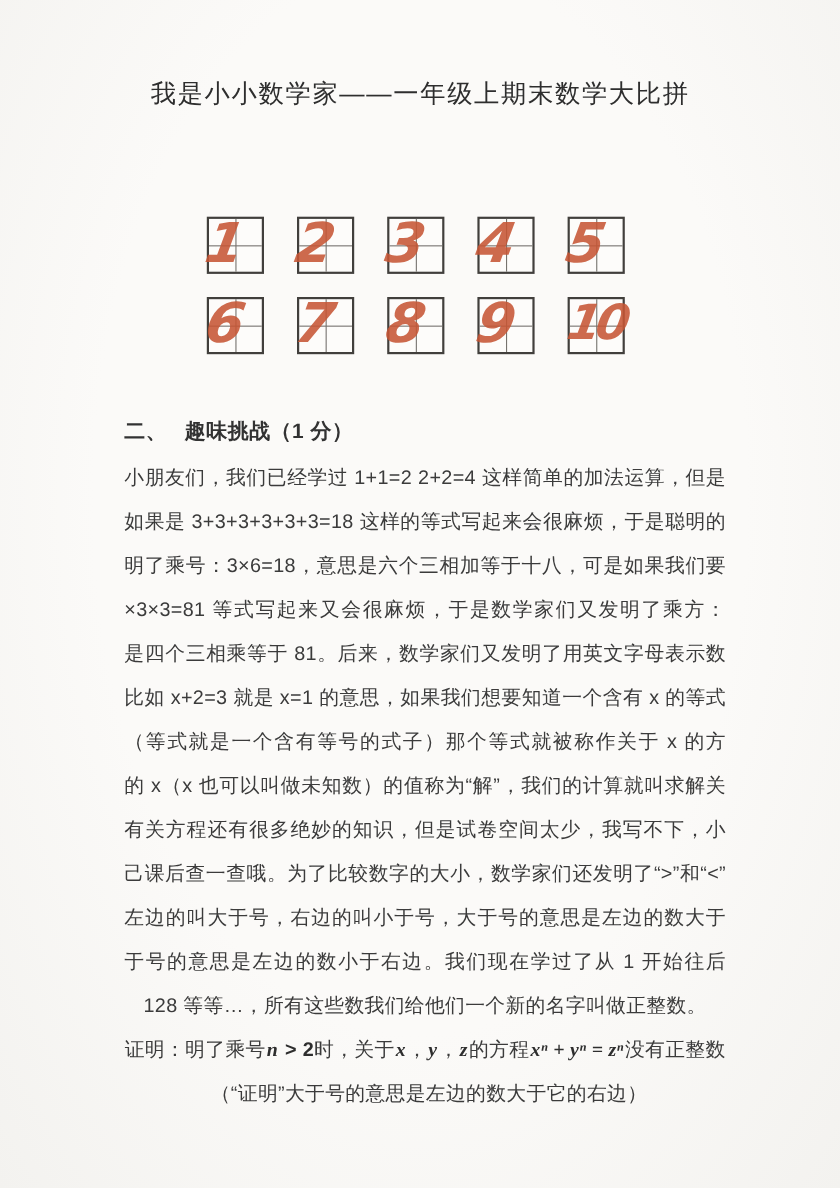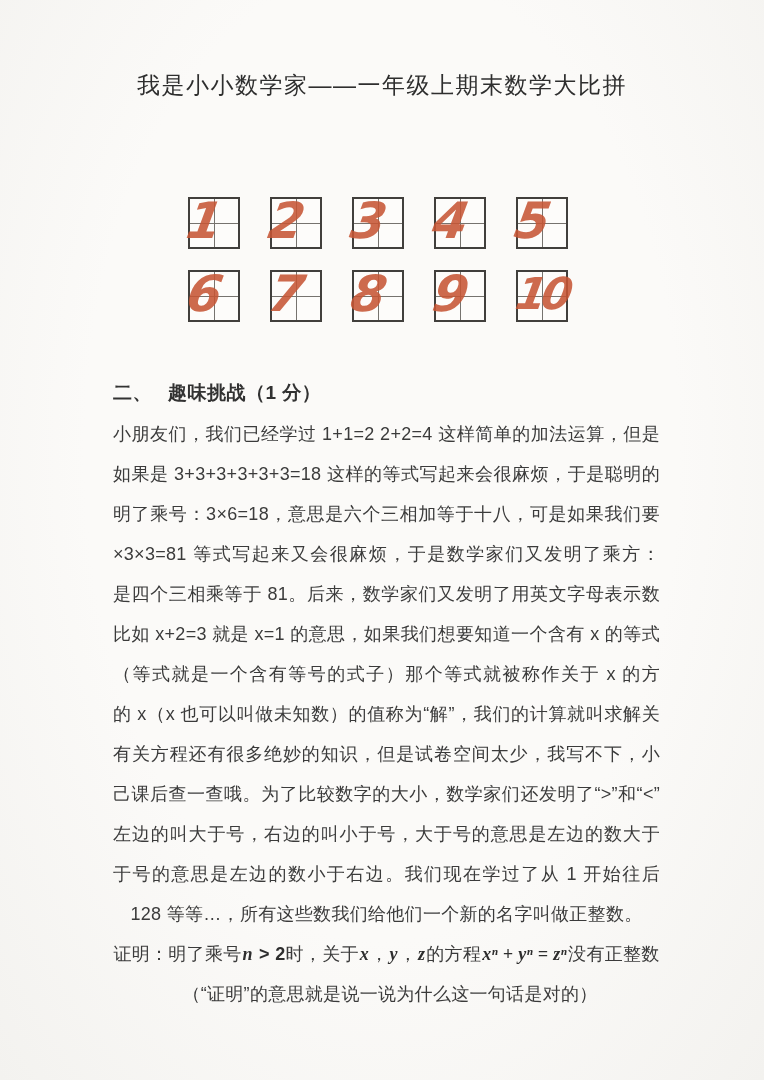--- a/index.html
+++ b/index.html
@@ -142,16 +142,16 @@
     <div class="line full">有关方程还有很多绝妙的知识，但是试卷空间太少，我写不下，小朋友们可以自</div>
     <div class="line full">己课后查一查哦。为了比较数字的大小，数学家们还发明了“&gt;”和“&lt;”这样的符号，</div>
     <div class="line full">左边的叫大于号，右边的叫小于号，大于号的意思是左边的数大于它的右边，小</div>
     <div class="line full">于号的意思是左边的数小于右边。我们现在学过了从 1 开始往后数，像 2，3，</div>
     <div class="line end">128 等等…，所有这些数我们给他们一个新的名字叫做正整数。</div>
 
     <div class="line end">
       <span>证明：明了乘号</span><span class="tvar">n</span><span class="tbold"> &gt; 2</span><span>时，关于</span><span class="tvar">x</span><span>，</span><span class="tvar">y</span><span>，</span><span class="tvar">z</span><span>的方程</span><span class="tvar">xⁿ + yⁿ = zⁿ</span><span>没有正整数解。</span>
     </div>
 
-    <div class="line end indent">（“证明”的意思就是说一说为什么这一句话是对的）</div>
+    <div class="line end indent">（“证明”大于号的意思是左边的数大于它的右边）</div>
   </div>
 
 </div>
 
 </body></html>

